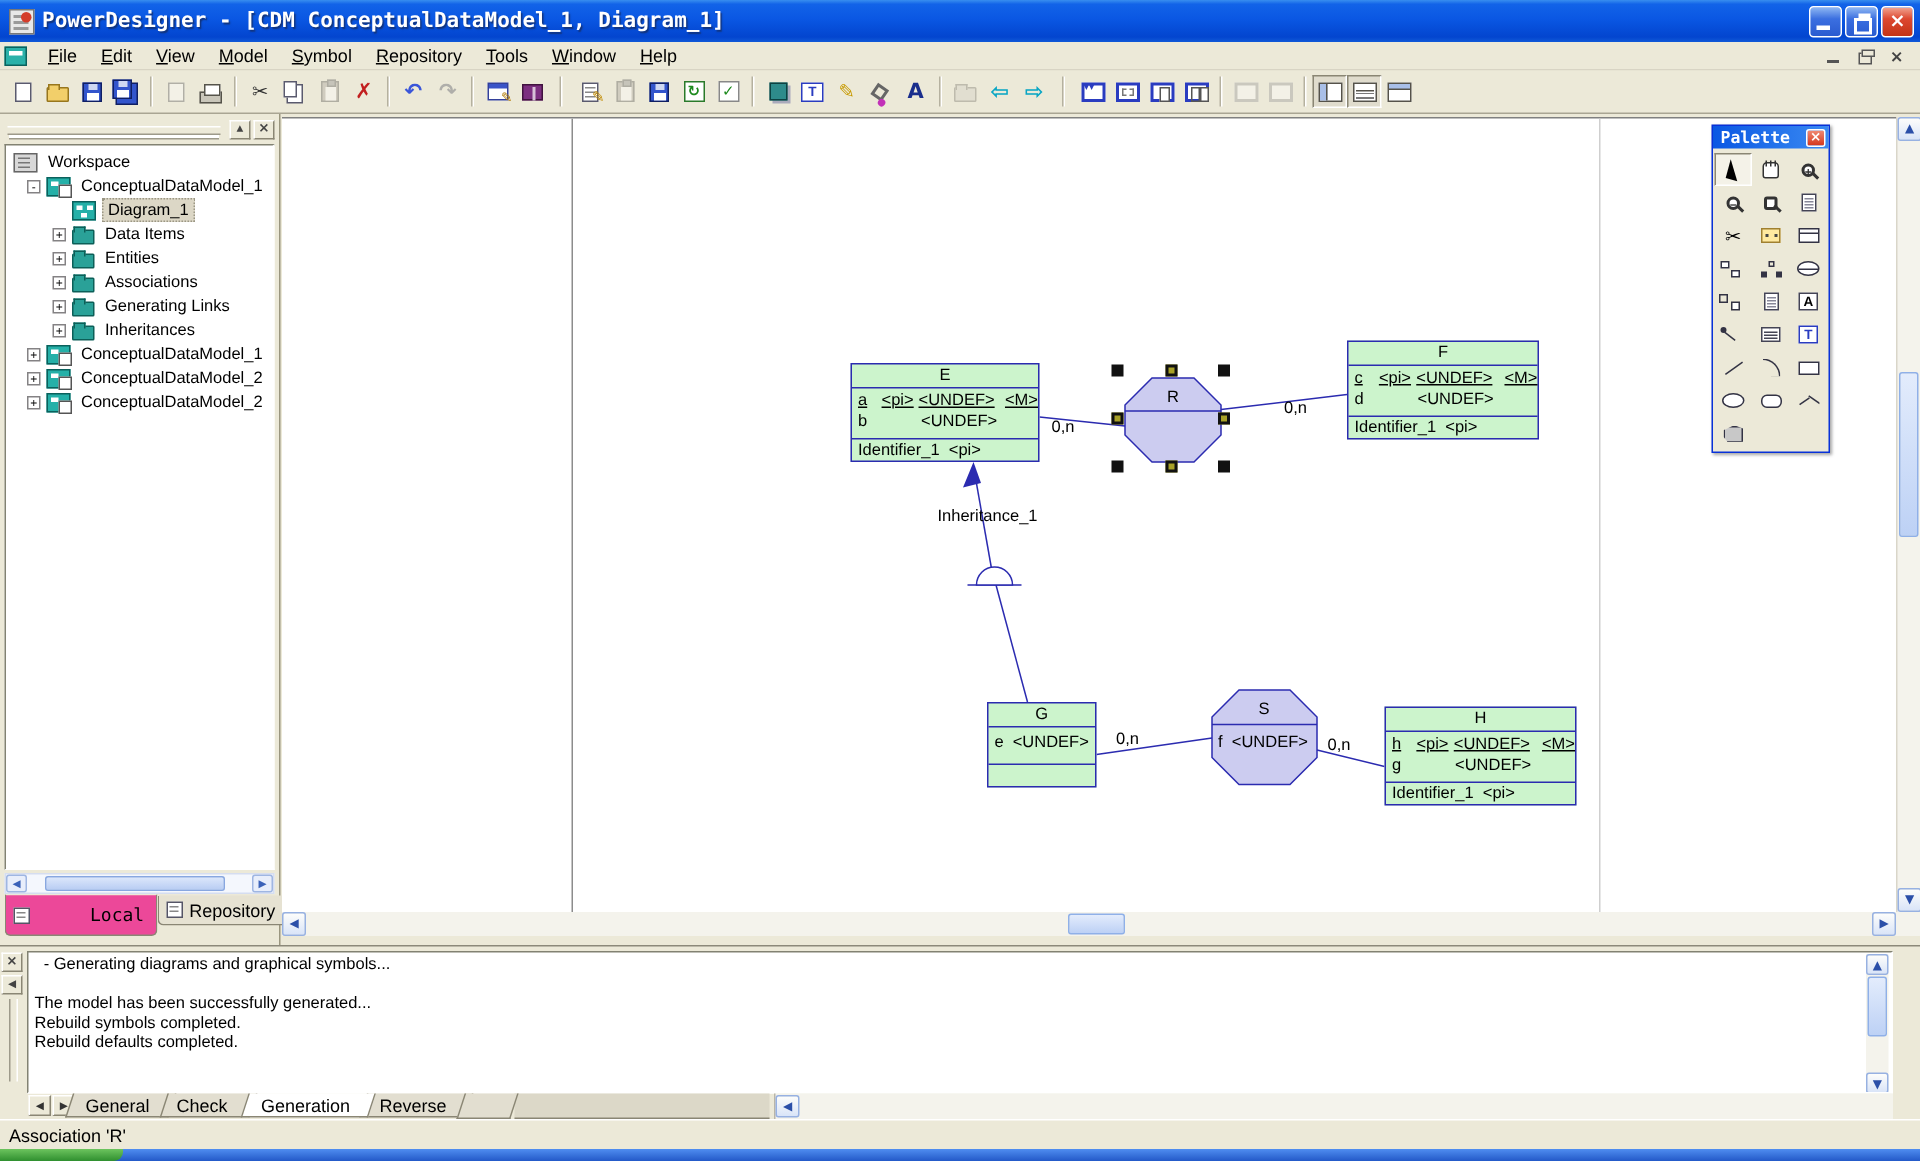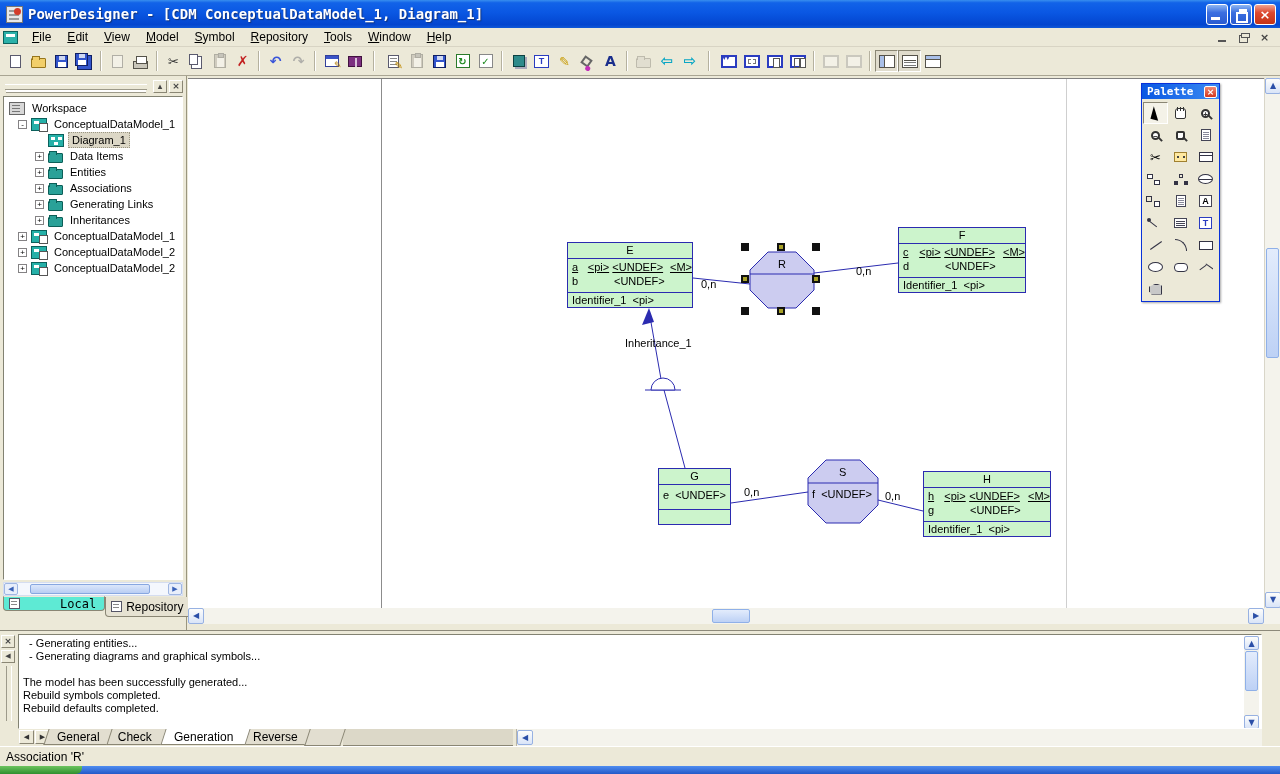--- a/index.html
+++ b/index.html
@@ -110,21 +110,21 @@
   .tico.folder:before { content:""; position:absolute; top:-3px; left:0; width:6px; height:3px; background:#2aa198; border:1px solid #0c5f58; border-bottom:none; }
   .tlabel { padding:1px 3px; }
   .tlabel.selected { background:#dcd7c6; border:1px dotted #9a9684; }
   #ws-hscroll { height:14px; margin-top:2px; display:flex; align-items:center; background:#f4f7fd; border:1px solid #d5ddf0; }
   .sb-btn { width:14px; height:12px; background:#e8eefb; border:1px solid #9fb6e2; border-radius:2px; color:#3b62b8;
      font-size:7px; line-height:11px; text-align:center; flex:none; font-family:"DejaVu Sans",sans-serif; }
   #ws-hthumb { height:10px; width:120px; margin-left:12px; background:linear-gradient(180deg,#dce7fb,#b9cdf3); border:1px solid #88a7e0; border-radius:2px; }
   #ws-tabs { height:22px; display:flex; align-items:flex-start; padding-top:1px; }
   .ws-tab { height:20px; display:flex; align-items:center; gap:4px; padding:0 8px 0 5px; border:1px solid #8a8674; border-top:none;
      border-radius:0 0 4px 4px; background:#e6e2d2; font-size:12px; }
-  .ws-tab.active { background:#5eead4; position:relative; z-index:2; border-top:1px solid #ece9d8; margin-top:-1px; height:15px; font-family:"DejaVu Sans Mono",monospace;gap:40px; }
+  .ws-tab.active { background:#ec4899; position:relative; z-index:2; border-top:1px solid #ece9d8; margin-top:-1px; height:28px; font-family:"DejaVu Sans Mono",monospace;gap:40px; }
   .ws-tab-ico { width:11px; height:11px; background:#fff; border:1px solid #556; position:relative; }
   .ws-tab-ico:before { content:""; position:absolute; left:1px; top:2px; width:6px; height:1px; background:#888; box-shadow:0 3px 0 #888; }
 
   
   #canvas-wrap { position:absolute; left:188px; top:0; width:1092px; height:554px; background:#ece9d8; }
   #canvas { position:absolute; left:0; top:2px; width:1076px; height:530px; background:#fff; border-top:1px solid #808080; overflow:hidden; }
   .pageline { position:absolute; top:0; bottom:0; width:1px; }
   #svg-layer { position:absolute; left:0; top:0; }
 
   .entity { position:absolute; background:#ccf4cc; border:1px solid #2b2bb0; font-size:11px; }
@@ -669,21 +669,20 @@
 </div>
 
 <div id="splitter"></div>
 <div id="output">
   <div id="out-strip">
     <div class="sm-btn" style="margin-left:0">×</div>
     <div class="sm-btn" style="margin-left:0;margin-top:2px;font-size:7px">◀</div>
     <div id="out-groove"></div>
   </div>
   <div id="out-text">
-    <div class="oline">  - Generating entities...</div>
     <div class="oline">  - Generating diagrams and graphical symbols...</div>
     <div class="oline"></div>
     <div class="oline">The model has been successfully generated...</div>
     <div class="oline">Rebuild symbols completed.</div>
     <div class="oline">Rebuild defaults completed.</div>
     <div id="out-vscroll">
       <div class="xp-sb-btn">▲</div>
       <div class="xp-thumb" style="height:40px;margin:1px"></div>
       <div class="xp-sb-btn" style="position:absolute;bottom:0;left:0">▼</div>
     </div>

